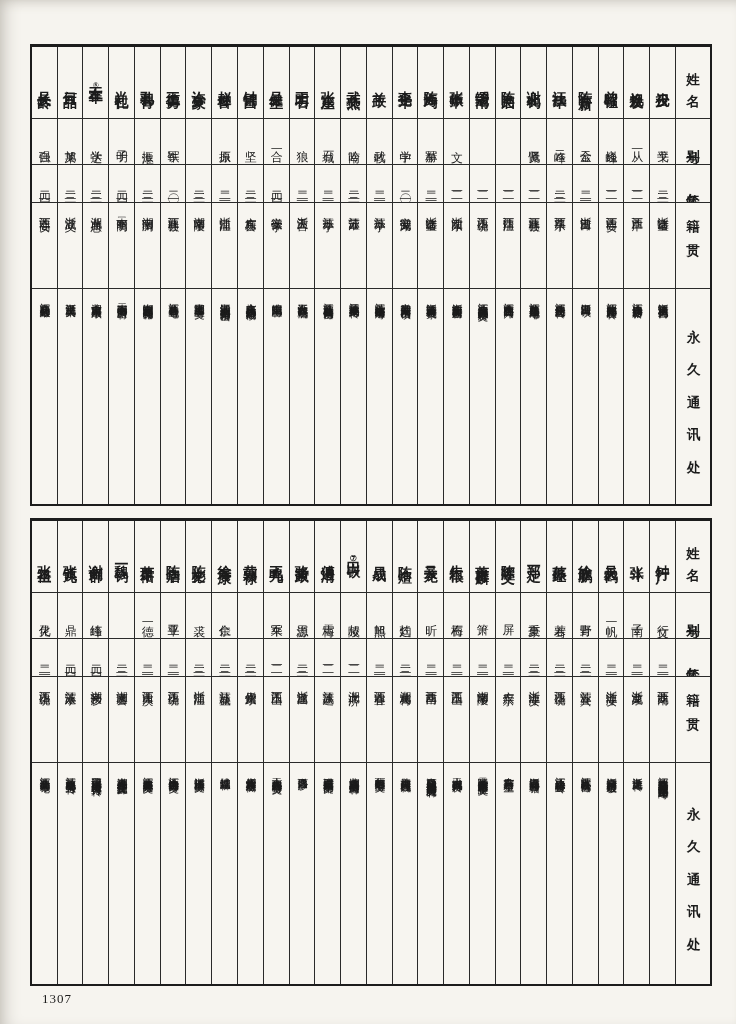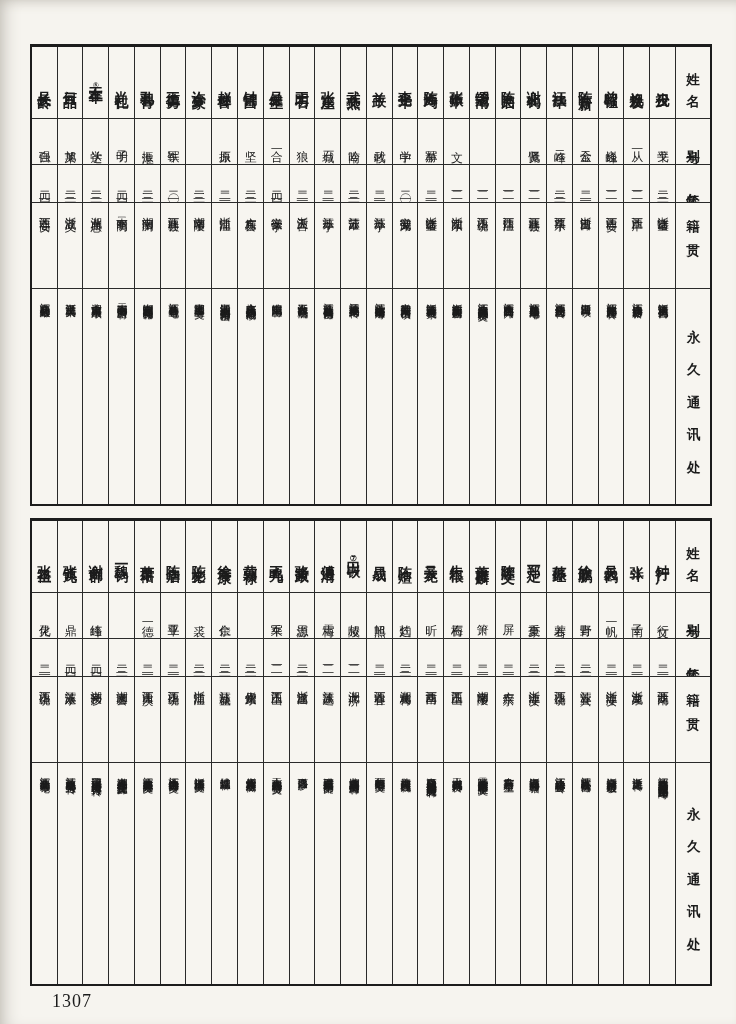--- a/index.html
+++ b/index.html
@@ -59,22 +59,22 @@
   .note{font-size:8px;letter-spacing:0;}
   
   .hdr .cell .vtxt{font-weight:bold;font-size:13.5px;}
   .hdr .c-name .vtxt{letter-spacing:1.6em;}
   .hdr .c-alias .vtxt{letter-spacing:0.25em;}
   .hdr .c-age .vtxt{letter-spacing:0.1em;}
   .hdr .c-origin .vtxt{letter-spacing:1.9em;}
   .hdr .c-addr{align-items:center;}
   .hdr .c-addr .vtxt{letter-spacing:2.4em;}
   .pageno{
-    position:absolute;left:52px;top:991px;
-    font-size:18px;letter-spacing:1px;text-align:right;
+    position:absolute;left:42px;top:991px;
+    font-size:13px;letter-spacing:1px;text-align:right;
   }
 </style>
 </head>
 <body>
 
 <div class="page">
 
   <div class="tbl tbl-top" id="tbl-top">
     <div class="col hdr">
       <div class="cell c-name">

